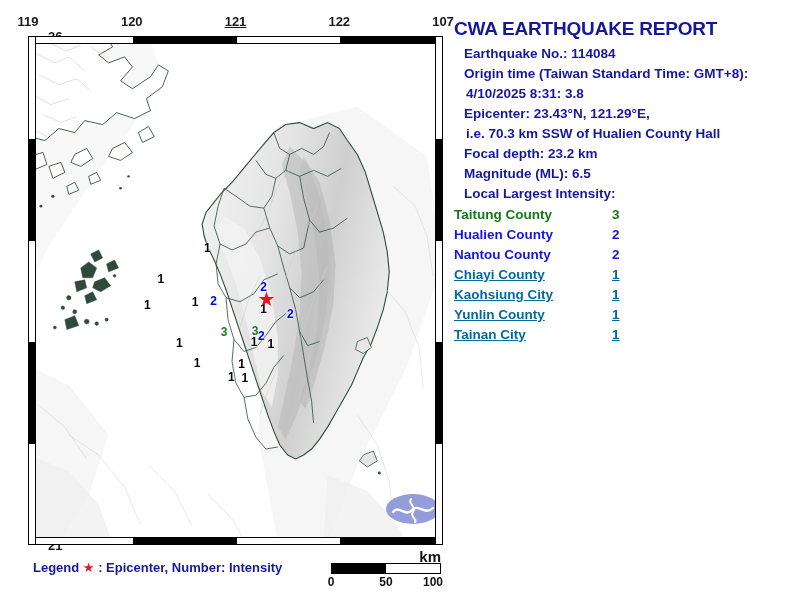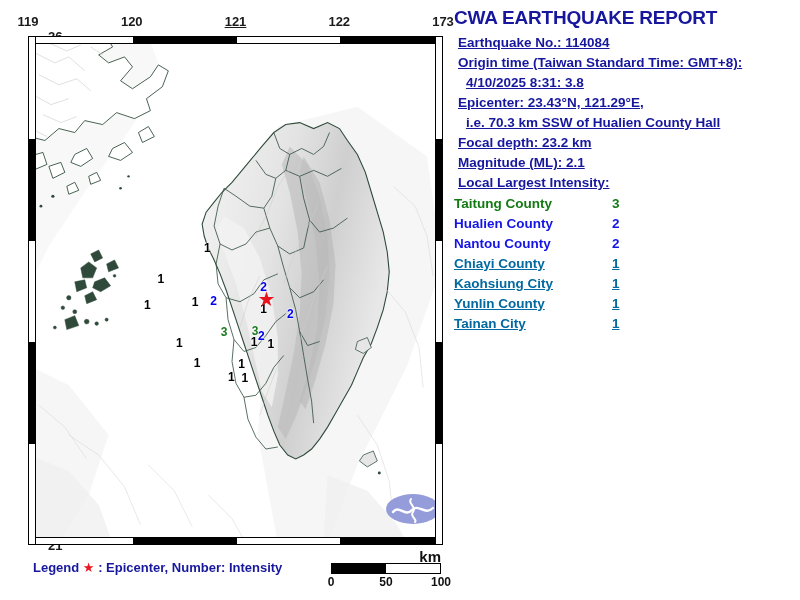--- a/index.html
+++ b/index.html
@@ -156,38 +156,37 @@
     font-weight: bold;
     color: #111;
     transform: translateX(-50%);
   }
 
   
   #report-panel {
     position: absolute;
     left: 452px; top: 0;
     width: 348px; height: 423px;
-    padding-top: 7px;
+    padding-top: 18px;
     box-sizing: border-box;
   }
   #report-title {
     font-size: 19px;
     font-weight: bold;
     color: #17179e;
     letter-spacing: -0.2px;
     margin: 0 0 6px 2px;
     white-space: nowrap;
   }
   .report-line {
     font-size: 13.5px;
     font-weight: bold;
     color: #17179e;
-    margin: 0 0 5px 6px;
+    margin: 0 0 5px 12px;
     white-space: nowrap;
-    text-decoration: underline;
   }
   .report-line.indent { margin-left: 14px; }
 
   #intensity-table {
     margin: 1px 0 0 2px;
     border-collapse: collapse;
   }
   #intensity-table td {
     font-size: 13.5px;
     font-weight: bold;
@@ -206,21 +205,21 @@
 
 <div id="root">
 
   <div id="map-panel">
 
     <div id="lon-labels">
         <div class="lon-label" style="left: 28px;">119</div>
         <div class="lon-label" style="left: 131.75px;">120</div>
         <div class="lon-label" style="left: 235.5px; text-decoration: underline;">121</div>
         <div class="lon-label" style="left: 339.25px;">122</div>
-        <div class="lon-label" style="left: 443px;">173</div>
+        <div class="lon-label" style="left: 443px;">107</div>
       </div>
     <div id="lat-labels">
         <div class="lat-label" style="top: 36px;">26</div>
         <div class="lat-label" style="top: 132px;">25</div>
         <div class="lat-label" style="top: 239.6px;">24</div>
         <div class="lat-label" style="top: 341.4px;">39</div>
         <div class="lat-label" style="top: 443.2px;">22</div>
         <div class="lat-label" style="top: 545px;">21</div>
       </div>
 
@@ -421,35 +420,35 @@
       </div>
       <div id="scalebar-wrap">
         <div id="scalebar-km">km</div>
         <div id="scalebar-bar">
           <div class="half-black"></div>
           <div class="half-white"></div>
         </div>
         <div id="scalebar-ticks">
             <span style="left: 6px;">0</span>
             <span style="left: 61px;">50</span>
-            <span style="left: 116px;">100</span>
+            <span style="left: 108px;">100</span>
           </div>
       </div>
     </div>
   </div>
 
   <div id="report-panel">
     <div id="report-title">CWA EARTHQUAKE REPORT</div>
     <div class="report-line">Earthquake No.: 114084</div>
     <div class="report-line">Origin time (Taiwan Standard Time: GMT+8):</div>
     <div class="report-line indent">4/10/2025  8:31: 3.8</div>
     <div class="report-line">Epicenter: 23.43°N, 121.29°E,</div>
     <div class="report-line indent">i.e. 70.3 km SSW of Hualien County Hall</div>
     <div class="report-line">Focal depth: 23.2 km</div>
-    <div class="report-line">Magnitude (ML): 2.1</div>
+    <div class="report-line">Magnitude (ML): 6.5</div>
     <div class="report-line">Local Largest Intensity:</div>
     <table id="intensity-table">
       <tbody id="intensity-tbody">
           <tr>
             <td class="county lvl3">Taitung County</td>
             <td class="value lvl3">3</td>
           </tr>
           <tr>
             <td class="county lvl2">Hualien County</td>
             <td class="value lvl2">2</td>

